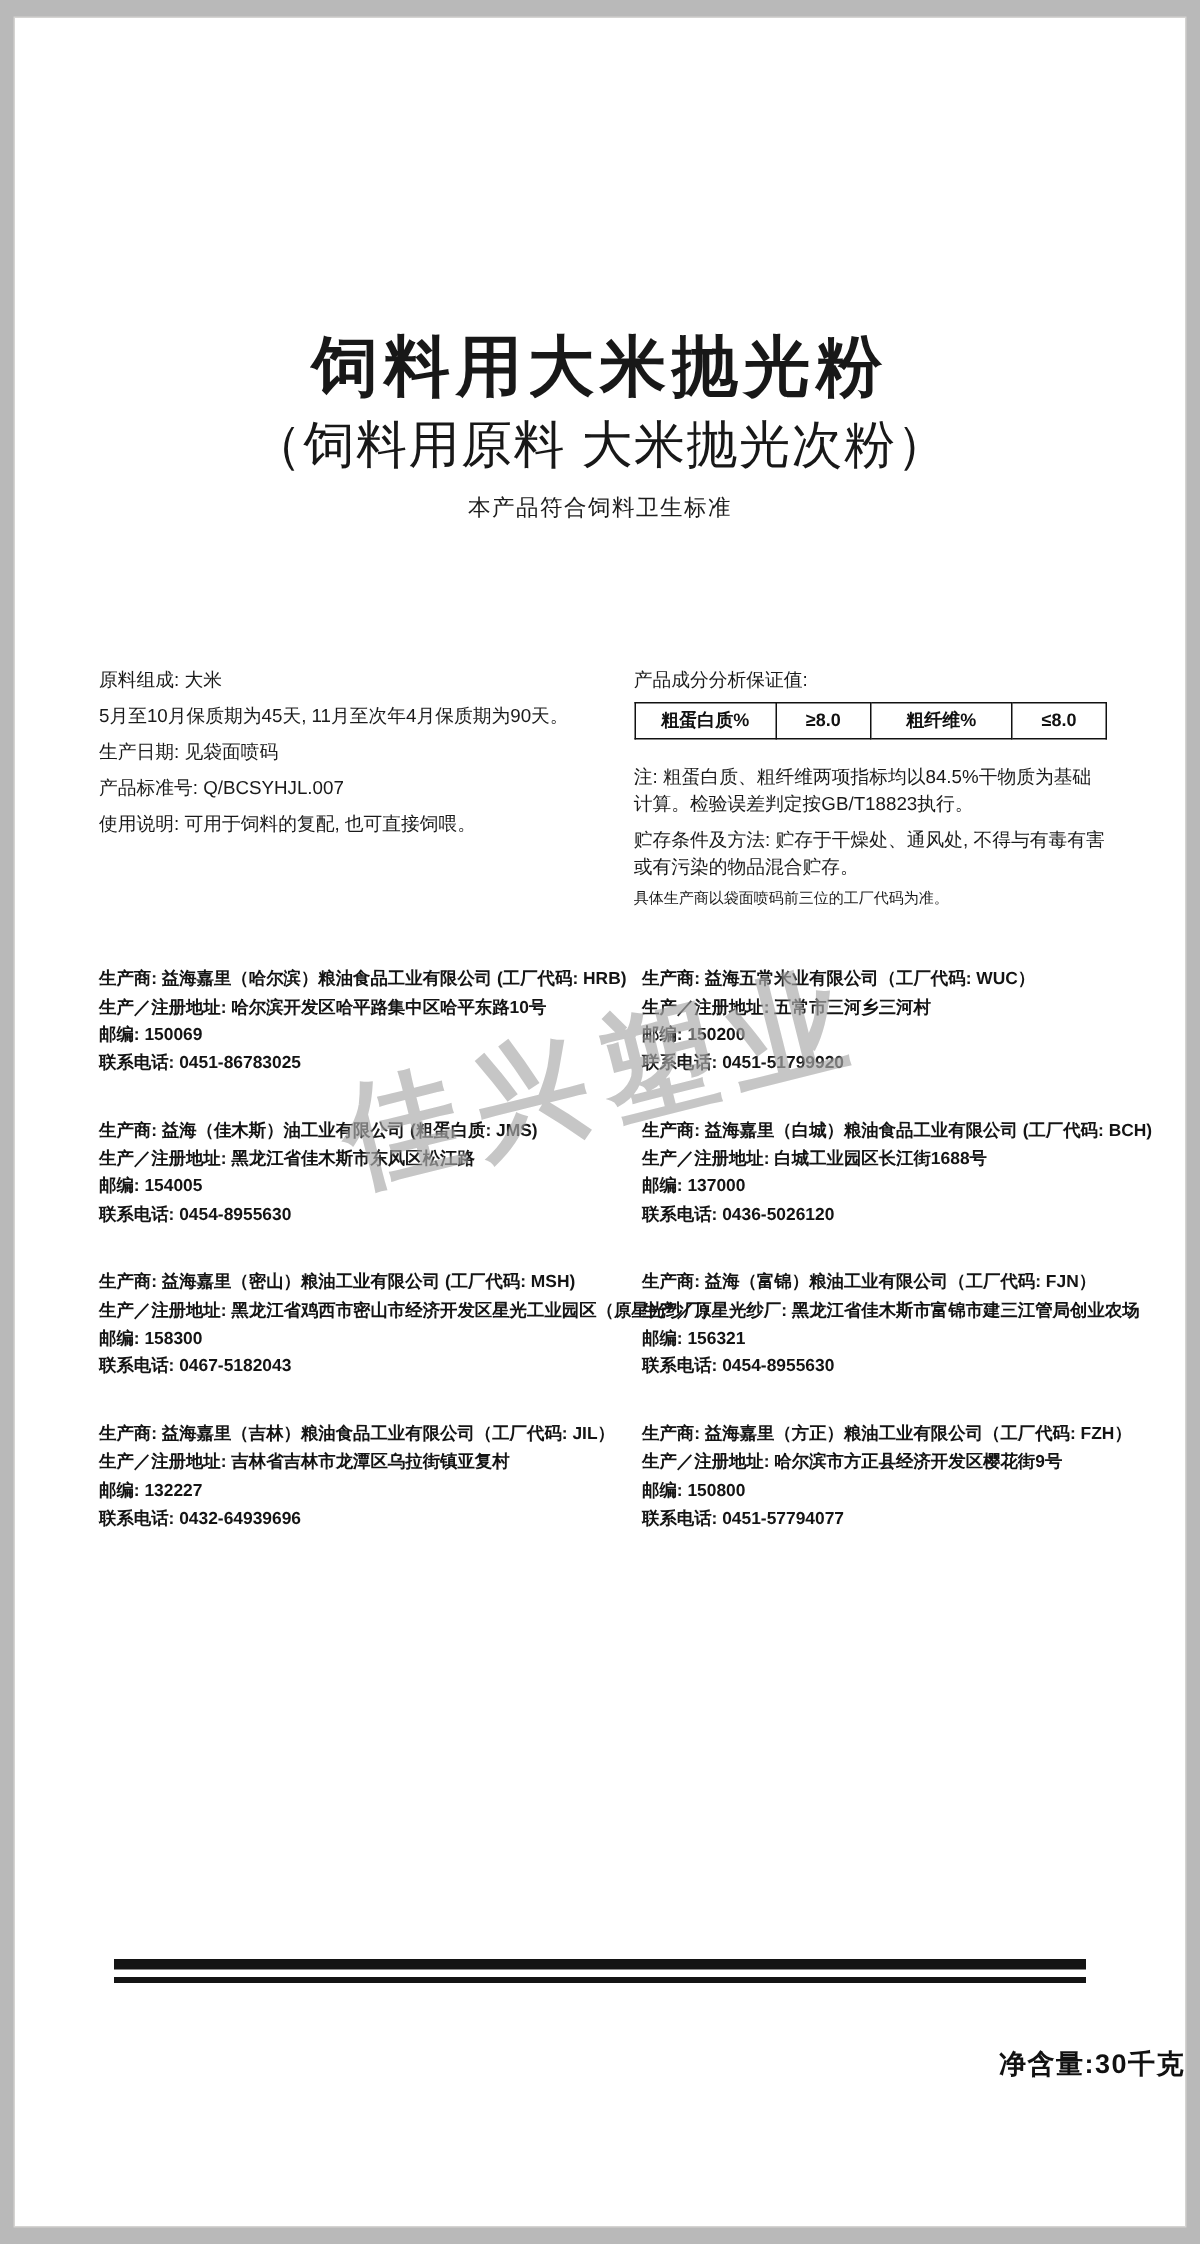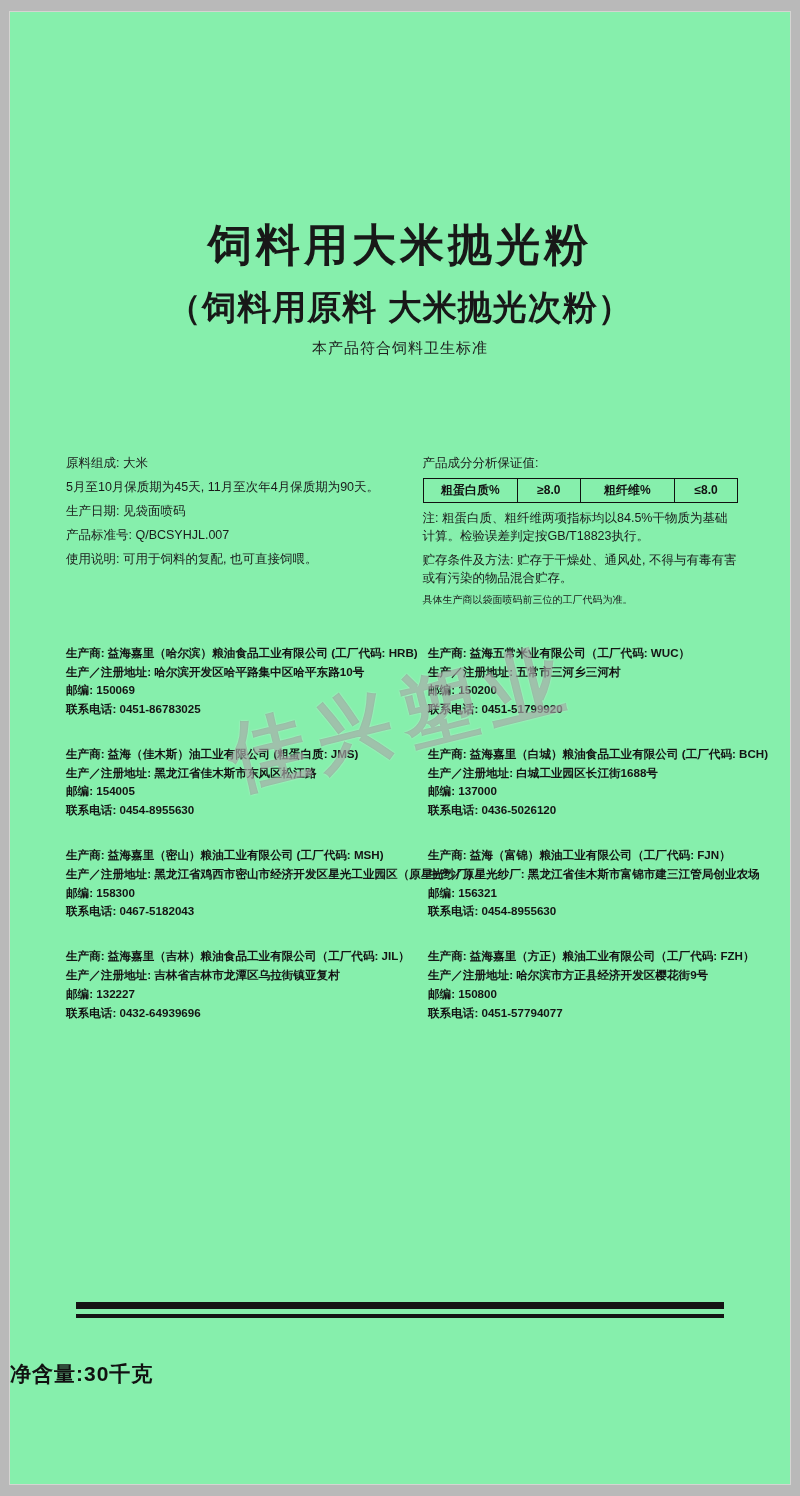--- a/index.html
+++ b/index.html
@@ -10,42 +10,42 @@
   body {
     width: 800px; height: 1496px;
     font-family: "Liberation Sans", sans-serif;
     position: relative;
     overflow: hidden;
   }
   #page {
     position: absolute;
     left: 10px; top: 12px;
     width: 780px; height: 1472px;
-    background: #86efac;
+    background: #ffffff;
     box-shadow: 0 0 0 1px #d5d4d2;
     overflow: hidden;
   }
   
   .title-block {
     text-align: center;
     padding-top: 208px;
   }
   .main-title {
     font-size: 44px;
     font-weight: bold;
     letter-spacing: 4px;
     color: #181818;
     line-height: 1.12;
   }
   .sub-title {
     font-size: 34px;
-    font-weight: bold;
+    font-weight: normal;
     letter-spacing: 1px;
     color: #181818;
-    margin-top: 20px;
+    margin-top: 10px;
     line-height: 1.1;
   }
   .std-line {
     font-size: 15px;
     font-weight: normal;
     color: #1c1c1c;
     margin-top: 12px;
     letter-spacing: 1px;
   }
   
@@ -65,21 +65,21 @@
     line-height: 1.45;
   }
   .guar-title {
     font-size: 12.5px;
     margin: 0 0 5px 0;
     color: #1a1a1a;
   }
   table.guar {
     border-collapse: collapse;
     width: 100%;
-    margin-bottom: 6px;
+    margin-bottom: 16px;
   }
   table.guar td {
     border: 1px solid #111;
     font-size: 12px;
     font-weight: bold;
     padding: 3px 4px;
     text-align: center;
     color: #111;
   }
   table.guar td.lab { width: 30%; }
@@ -116,22 +116,22 @@
     left: 0; right: 0;
     bottom: 96px;
   }
   .bar-wrap { padding: 0 66px; }
   .bar {
     height: 7px;
     background: #141414;
   }
   .bar.thin { height: 4px; margin-top: 5px; }
   .net {
-    text-align: left;
-    font-size: 21px;
+    text-align: right;
+    font-size: 18px;
     font-weight: bold;
     letter-spacing: 1px;
     color: #111;
     margin-top: 42px;
   }
   
   .watermark {
     position: absolute;
     left: 0; top: 0; width: 100%; height: 100%;
     pointer-events: none;

